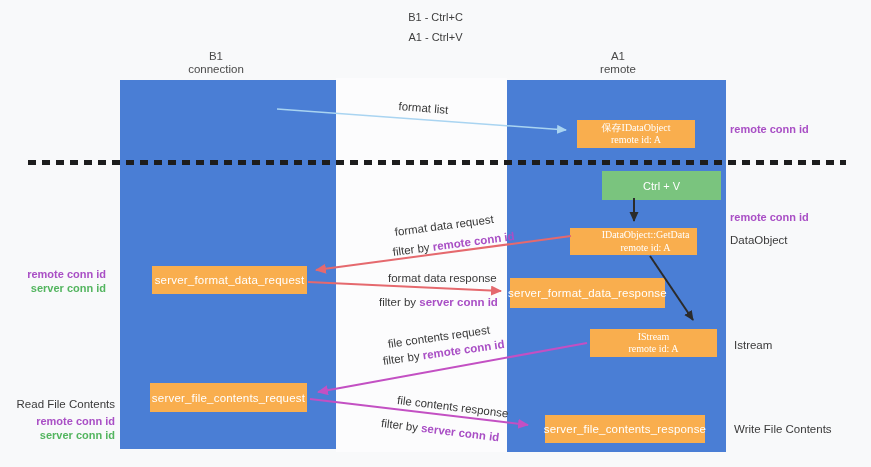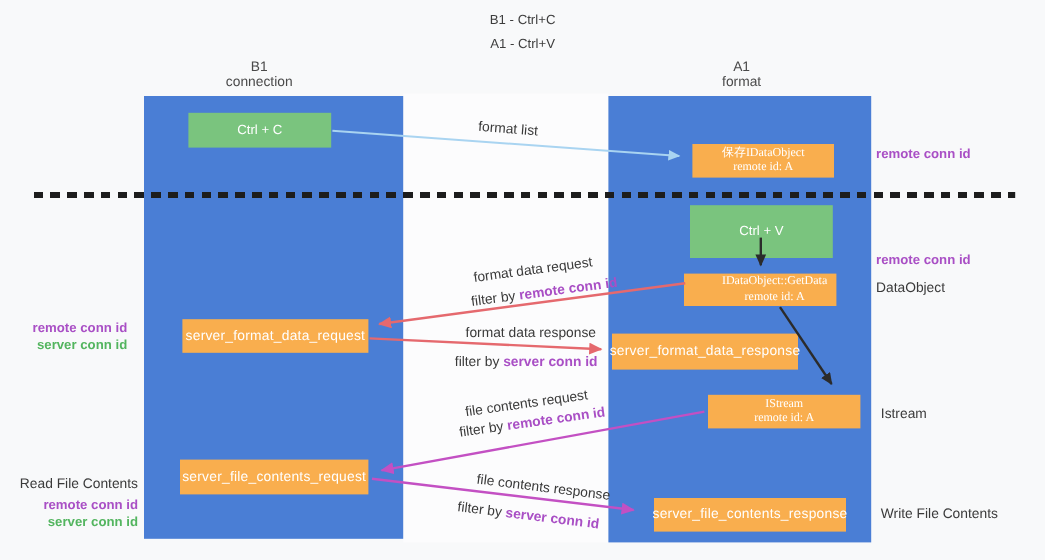--- a/index.html
+++ b/index.html
@@ -23,21 +23,21 @@
 
   .box{position:absolute;display:flex;flex-direction:column;align-items:center;
        justify-content:center;color:#fff;text-align:center;box-sizing:border-box;}
   .green{background:#7ac47e;font-size:11px;}
   .orange{background:#f9ae4e;}
   .one-line{font-size:11.5px;letter-spacing:.2px;}
   .two-line{font-size:10px;line-height:12.5px;font-family:Liberation Serif, serif;}
 
   .bx-ctrl-c{left:157px;top:94px;width:119px;height:29px;}
   .bx-save{left:577px;top:120px;width:118px;height:28px;}
-  .bx-ctrl-v{left:575px;top:171px;width:119px;height:44px;}
+  .bx-ctrl-v{left:602px;top:171px;width:119px;height:29px;}
   .bx-getdata{left:570px;top:228px;width:127px;height:27px;padding-left:24px;}
   .bx-sfd-req{left:152px;top:266px;width:155px;height:28px;}
   .bx-sfd-res{left:510px;top:278px;width:155px;height:30px;}
   .bx-istream{left:590px;top:329px;width:127px;height:28px;}
   .bx-sfc-req{left:150px;top:383px;width:157px;height:29px;}
   .bx-sfc-res{left:545px;top:415px;width:160px;height:28px;}
 
   .flow-lbl{position:absolute;font-size:11.5px;color:#3a3a3a;white-space:nowrap;
             transform-origin:left top;}
   .purple{color:#a94fc5;font-weight:bold;}
@@ -61,28 +61,25 @@
     <div>B1 - Ctrl+C</div>
     <div>A1 - Ctrl+V</div>
   </div>
 
   <div class="lane-header hdr-b1">
     <div>B1</div>
     <div>connection</div>
   </div>
   <div class="lane-header hdr-a1">
     <div>A1</div>
-    <div>format</div>
+    <div>remote</div>
   </div>
 
   <div class="divider"></div>
 
-  <div class="box green bx-ctrl-c">
-    <span>Ctrl + C</span>
-  </div>
 
   <div class="box orange two-line bx-save">
     <span>保存IDataObject</span>
     <span>remote id: A</span>
   </div>
 
   <div class="box green bx-ctrl-v">
     <span>Ctrl + V</span>
   </div>
 

